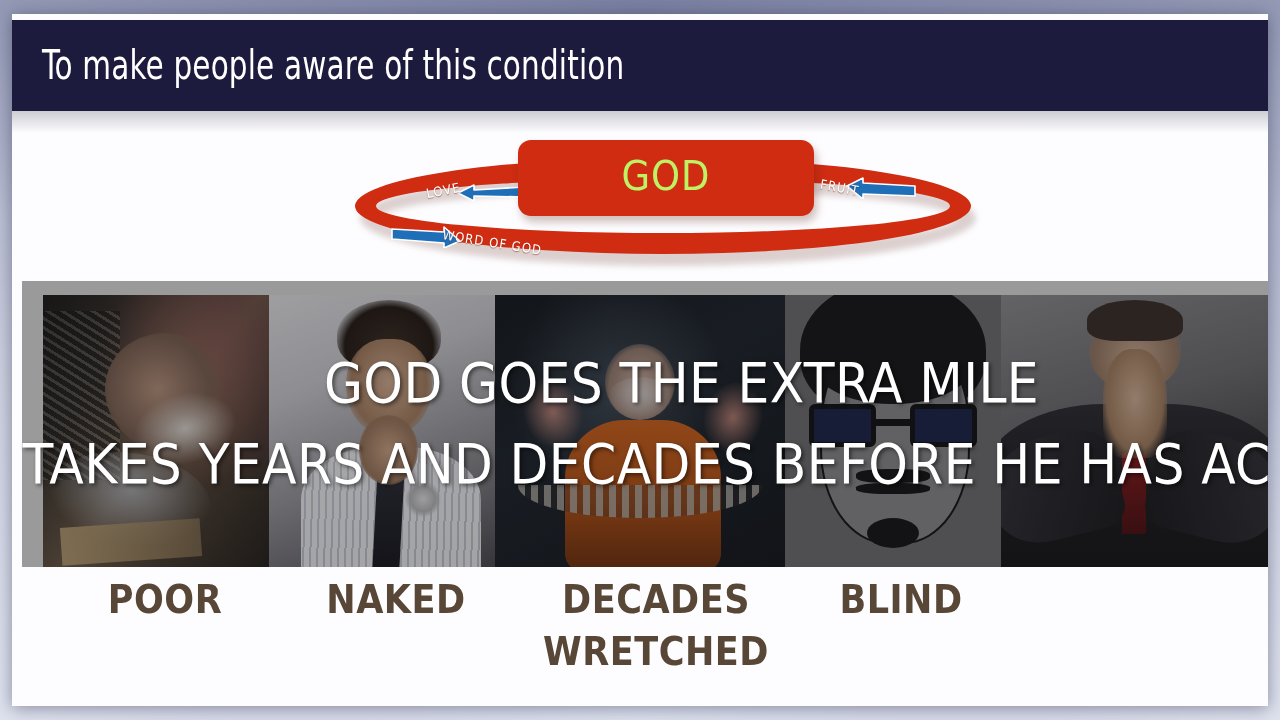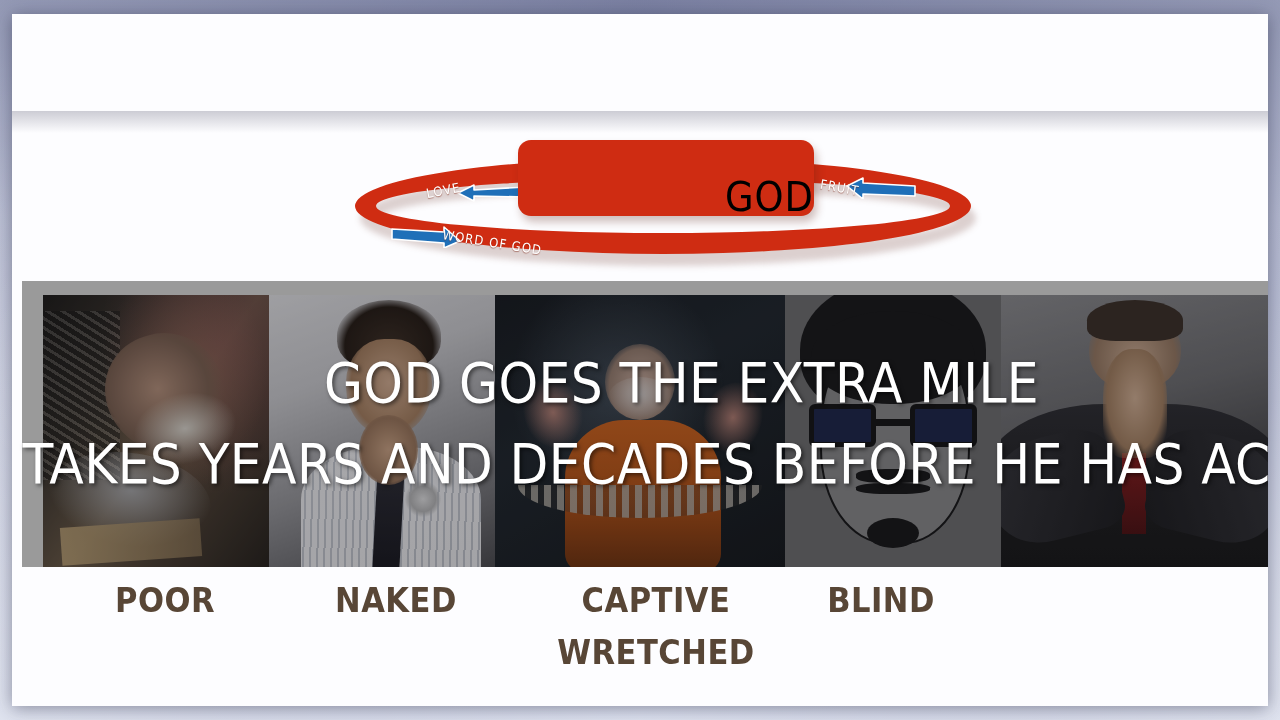--- a/index.html
+++ b/index.html
@@ -41,22 +41,22 @@
   .ring{position:absolute;left:5px;top:14px;width:616px;height:96px;
     border:21px solid #cf2c12;border-radius:50%/50%;
     box-sizing:border-box;}
   .ring-shadow{position:absolute;left:10px;top:26px;width:616px;height:96px;
     border:21px solid rgba(90,30,16,.20);border-radius:50%/50%;box-sizing:border-box;
     filter:blur(3px);}
   .god-box{position:absolute;left:168px;top:-4px;width:296px;height:76px;
     background:#cf2c12;border-radius:13px;
     box-shadow:3px 6px 9px rgba(90,30,16,.28);}
   .god-label{position:absolute;left:0;right:0;top:50%;transform:translateY(-54%);
-    text-align:right;color:#000000;font-size:41px;font-weight:300;letter-spacing:1px;
-    font-family:"Liberation Sans Narrow","DejaVu Sans Condensed","Liberation Sans",sans-serif;margin-top:21px;}
+    text-align:center;color:#bef264;font-size:41px;font-weight:300;letter-spacing:1px;
+    font-family:"Liberation Sans Narrow","DejaVu Sans Condensed","Liberation Sans",sans-serif;}
   .ring-word{position:absolute;color:#ffffff;font-size:13px;letter-spacing:1.1px;
     font-family:"Liberation Sans Narrow","DejaVu Sans Condensed","Liberation Sans",sans-serif;
     white-space:nowrap;text-shadow:0 1px 1px rgba(120,30,12,.5);}
   .w-love{left:76px;top:39px;transform:rotate(-11deg);}
   .w-fruit{left:470px;top:36px;transform:rotate(10deg);}
   .w-word{left:92px;top:91px;transform:rotate(9deg);}
   .arrow{position:absolute;}
 
   
   .strip{position:absolute;left:10px;top:267px;width:1247px;height:286px;background:#9a9a9a;}
@@ -183,36 +183,39 @@
     pointer-events:none;margin-left:36px;}
   .ov-line{color:#ffffff;font-size:56px;line-height:1.44;letter-spacing:.4px;
     font-family:"Liberation Sans Narrow","DejaVu Sans Condensed","Liberation Sans",sans-serif;
     font-weight:400;white-space:nowrap;
     text-shadow:2px 2px 4px rgba(0,0,0,.55);}
 
   
   .labels{position:absolute;left:10px;top:560px;width:1247px;height:118px;}
   .lab-col{position:absolute;text-align:center;color:#584636;
     font-family:"Liberation Sans Narrow","DejaVu Sans Condensed","Liberation Sans",sans-serif;
-    font-weight:bold;font-size:34px;line-height:52px;letter-spacing:.5px;}
+    font-weight:bold;font-size:39px;line-height:52px;letter-spacing:.5px;}
   .c1{left:58px;width:170px;}
   .c2{left:250px;width:248px;}
   .c3{left:510px;width:248px;}
-  .c4{left:756px;width:206px;}
+  .c4{left:776px;width:206px;}
   .c5{left:1010px;width:236px;}
 </style>
 </head>
 <body>
 
 <div id="stage">
 
   <div class="backdrop"></div>
 
   <div class="slide">
 
+    <div class="banner">
+      <div class="banner-title">To make people aware of this condition</div>
+    </div>
     <div class="banner-shadow"></div>
 
     <div class="diagram">
       <div class="ring-shadow"></div>
       <div class="ring"></div>
 
       <svg class="arrow" style="left:106px;top:38px;" width="72" height="22" viewBox="0 0 72 22">
         <path d="M2 11 L18 3 L18 8 L70 5 L70 15 L18 14 L18 19 Z" fill="#1f6fb8" stroke="#ffffff" stroke-width="1.6" stroke-linejoin="round"></path>
       </svg>
       <svg class="arrow" style="left:495px;top:33px;" width="72" height="22" viewBox="0 0 72 22">
@@ -299,21 +302,21 @@
     </div>
 
     <div class="labels">
       <div class="lab-col c1">
         <div>POOR</div>
       </div>
       <div class="lab-col c2">
         <div>NAKED</div>
       </div>
       <div class="lab-col c3">
-        <div>CAPTIVE</div>
+        <div>DECADES</div>
         <div>WRETCHED</div>
       </div>
       <div class="lab-col c4">
         <div>BLIND</div>
       </div>
     </div>
 
   </div>
 </div>
 

